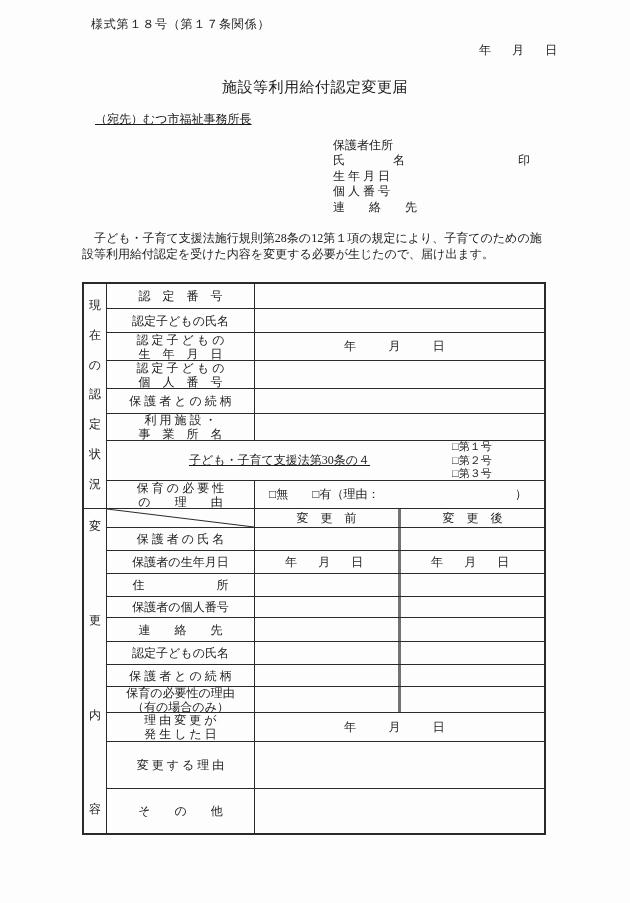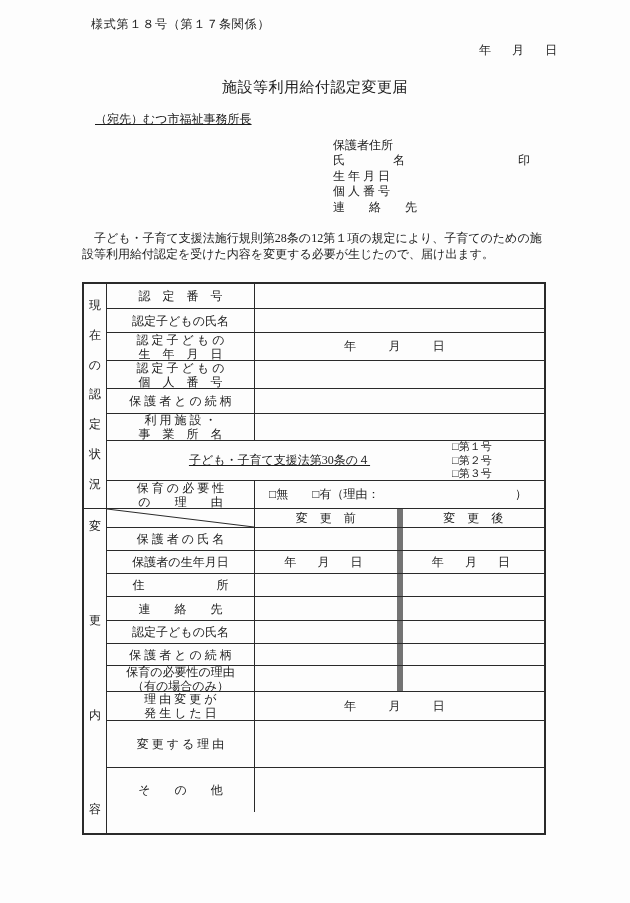--- a/index.html
+++ b/index.html
@@ -43,21 +43,21 @@
   .rows { flex:1; display:flex; flex-direction:column; }
   .row { display:flex; border-bottom:1px solid #2a2a2a; width:100%; }
   .row:last-child { border-bottom:none; }
   .lbl {
     width:148px; border-right:1px solid #2a2a2a;
     display:flex; align-items:center; justify-content:center;
     text-align:center; white-space:pre-line; line-height:14px; flex-shrink:0;
   }
   .val { flex:1; display:flex; align-items:center; justify-content:center; }
   .half { flex:1; display:flex; align-items:center; justify-content:center; }
-  .half + .half { border-left:6px solid #737373; }
+  .half + .half { border-left:3px solid #737373; }
   .diag { position:relative; }
   .diag svg { position:absolute; left:0; top:0; width:100%; height:100%; display:block; }
   .cat-val { flex:1; display:flex; align-items:center; }
   .cat-text { flex:1; text-align:center;text-decoration:underline; }
   .cat-boxes { width:62px; margin-right:30px; font-size:11px; line-height:13.5px; flex-shrink:0; }
   .need-val { flex:1; display:flex; align-items:center; justify-content:space-between; padding:0 17px 0 14px; }
 </style>
 </head>
 <body>
 
@@ -168,20 +168,25 @@
         <div class="row" style="height:23px">
           <div class="lbl">保護者の生年月日</div>
           <div class="half ls1">年　月　日</div>
           <div class="half ls1">年　月　日</div>
         </div>
         <div class="row" style="height:23px">
           <div class="lbl">住　　　　　　所</div>
           <div class="half"></div>
           <div class="half"></div>
         </div>
+        <div class="row" style="height:21px">
+          <div class="lbl">保護者の個人番号</div>
+          <div class="half"></div>
+          <div class="half"></div>
+        </div>
         <div class="row" style="height:24px">
           <div class="lbl">連　　絡　　先</div>
           <div class="half"></div>
           <div class="half"></div>
         </div>
         <div class="row" style="height:23px">
           <div class="lbl">認定子どもの氏名</div>
           <div class="half"></div>
           <div class="half"></div>
         </div>

